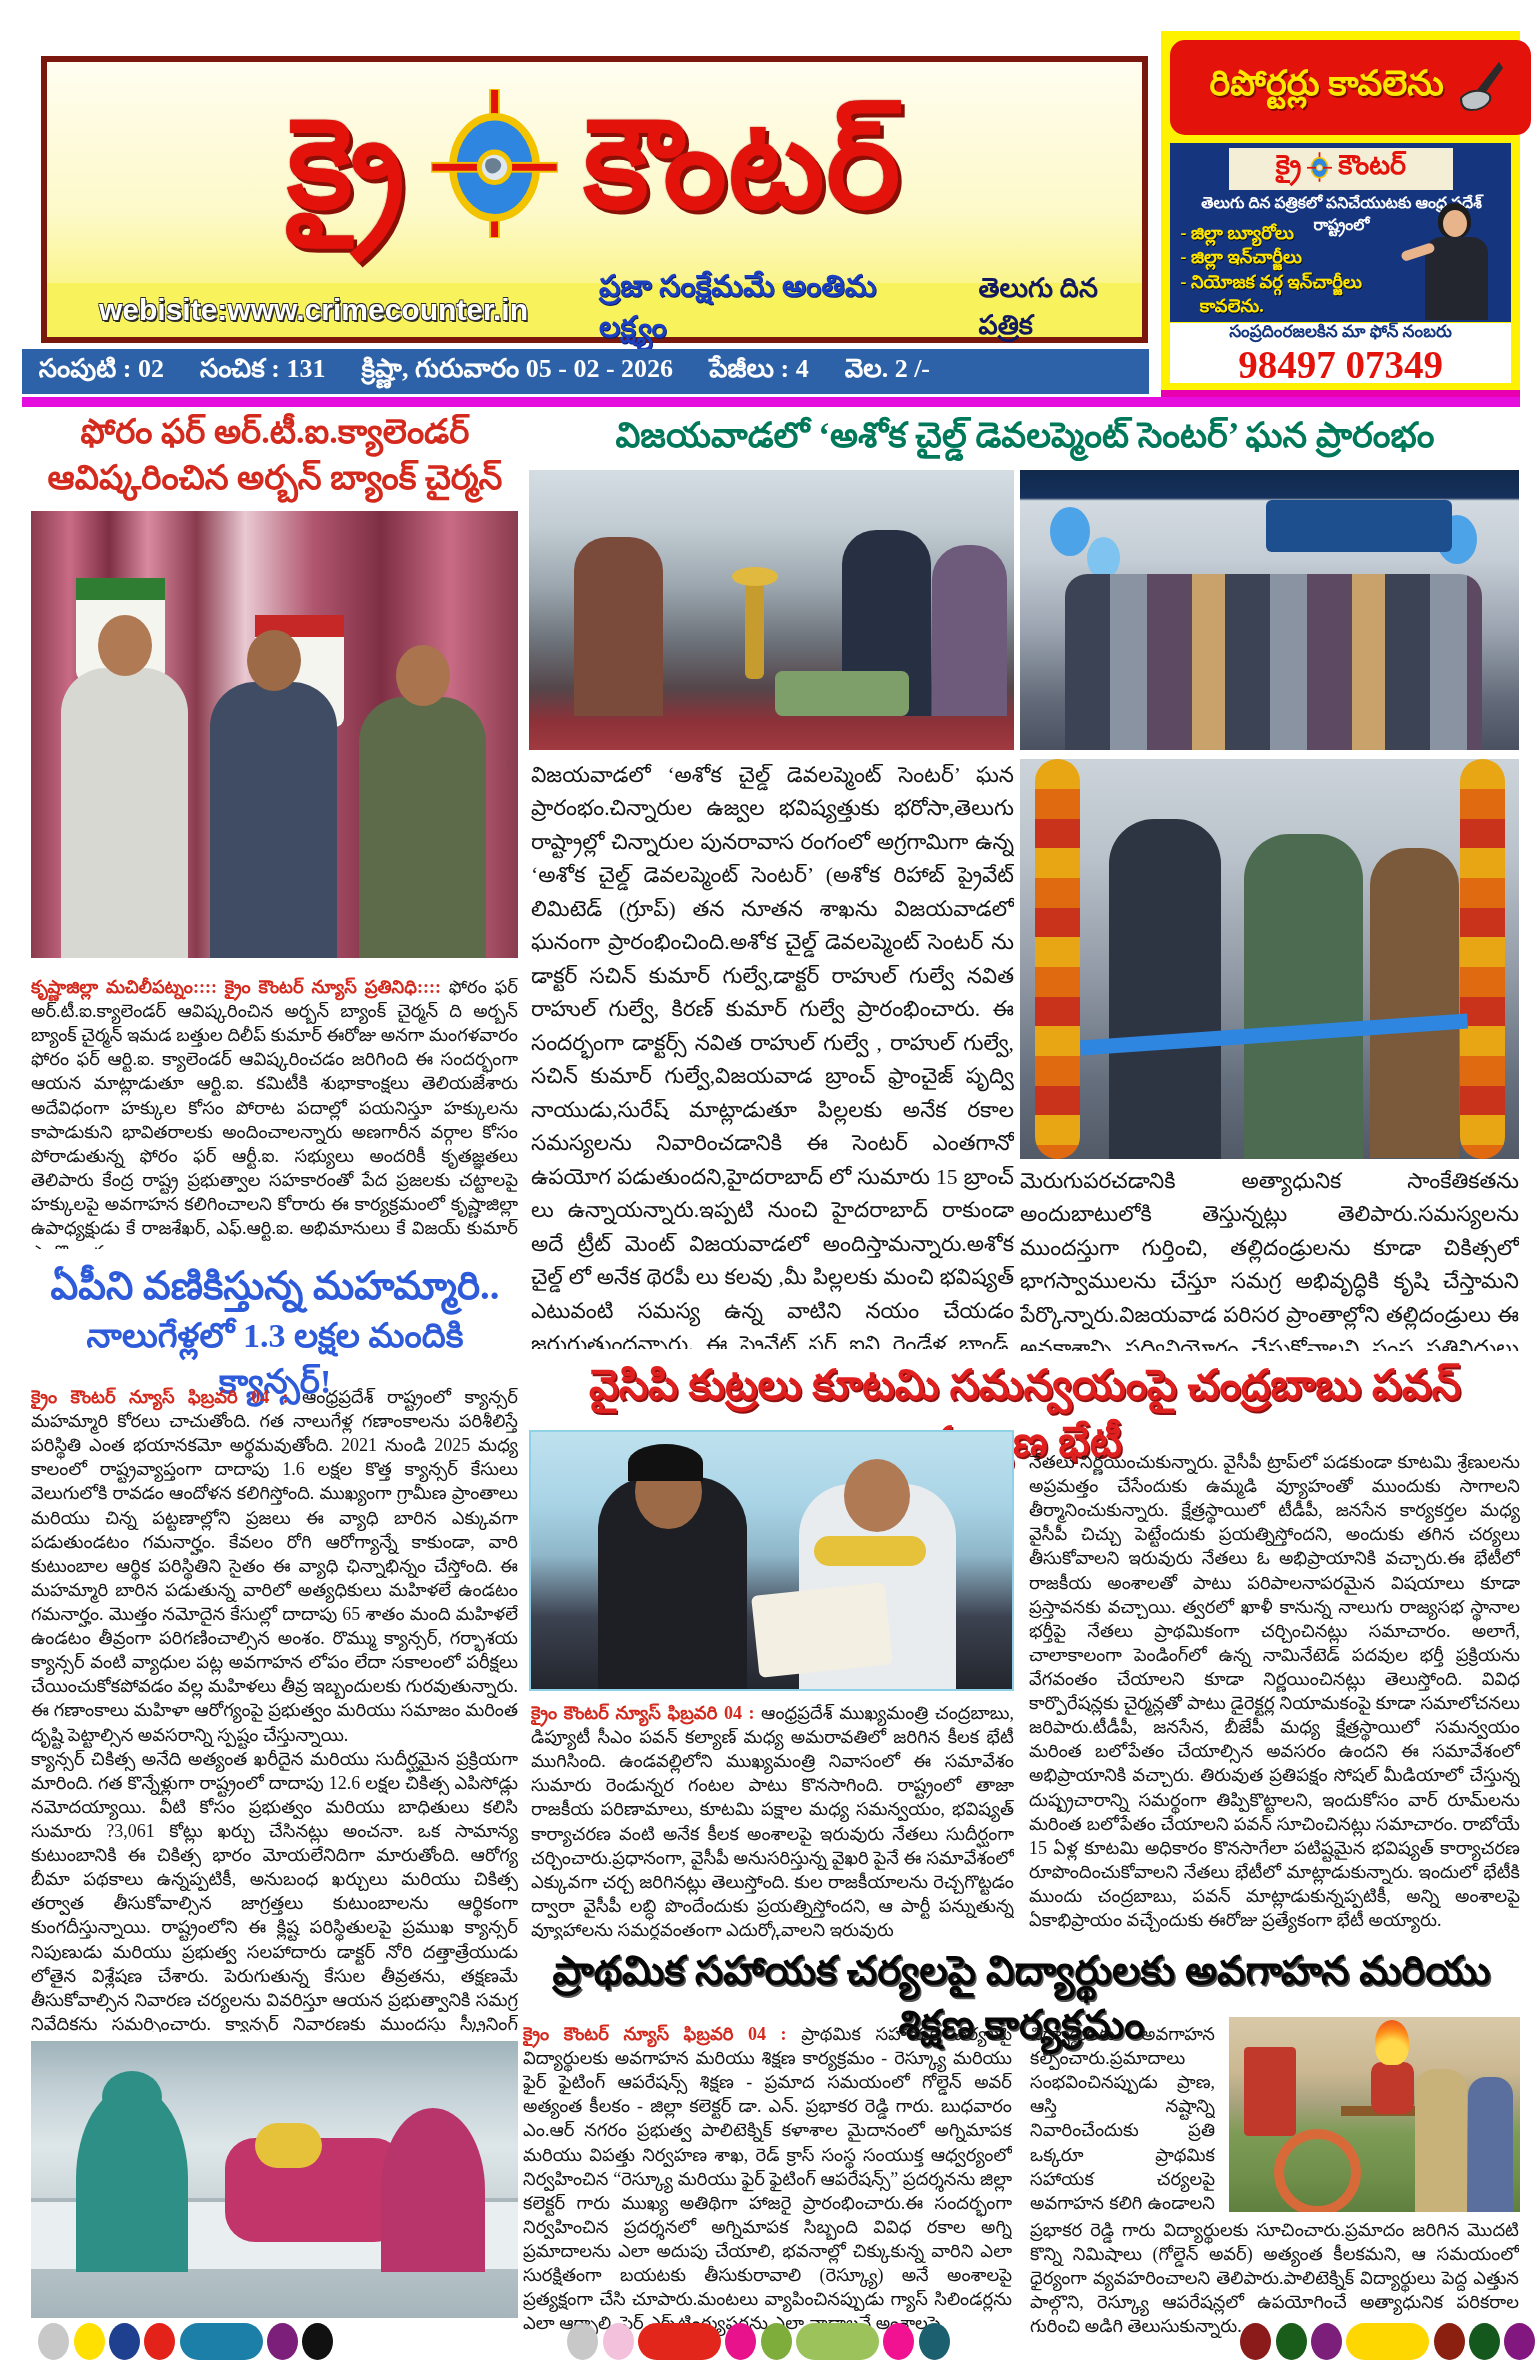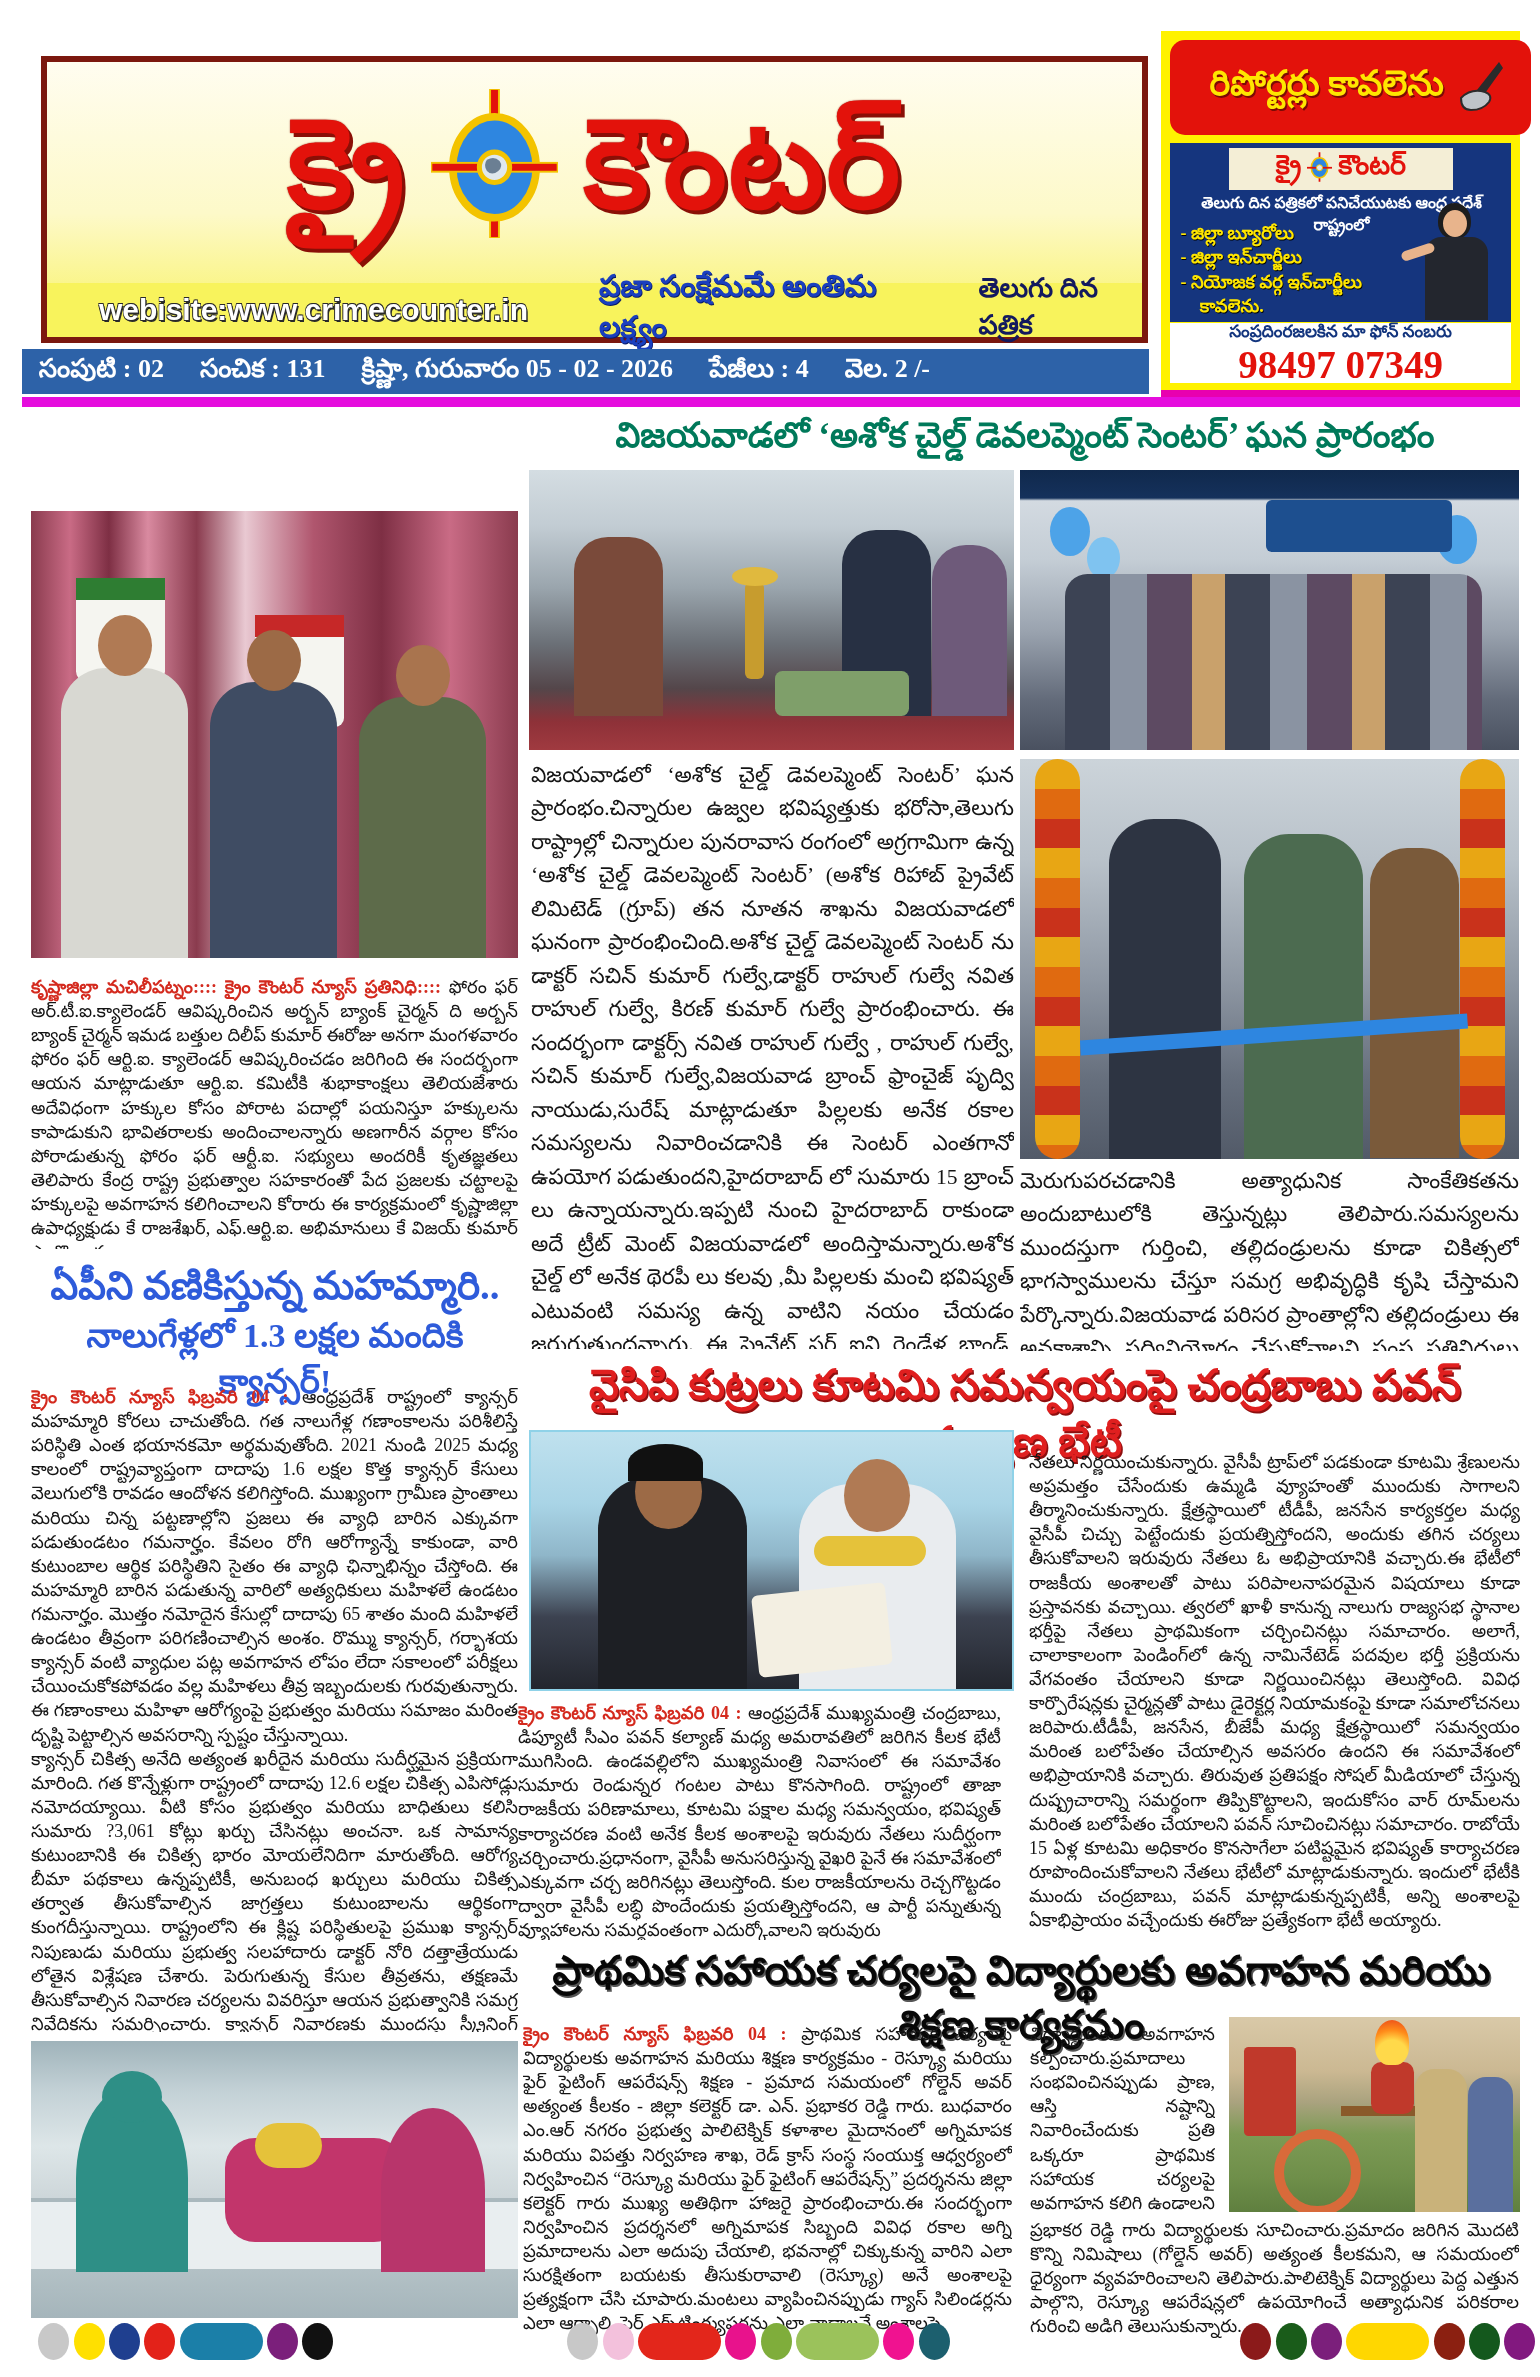--- a/index.html
+++ b/index.html
@@ -140,20 +140,24 @@
 
   <div class="abs datebar">
     <span>సంపుటి : 02</span>
     <span>సంచిక : 131</span>
     <span>క్రిష్ణా, గురువారం 05 - 02 - 2026</span>
     <span>పేజీలు : 4</span>
     <span>వెల. 2 /-</span>
   </div>
   <div class="abs magenta-rule"></div>
 
+  <div class="abs hl hl-red" style="left:30px;top:409px;width:490px;font-size:34px;">
+    <div>ఫోరం ఫర్ అర్.టీ.ఐ.క్యాలెండర్</div>
+    <div>ఆవిష్కరించిన అర్బన్ బ్యాంక్ చైర్మన్</div>
+  </div>
 
   <div class="photo" style="left:31px;top:511px;width:487px;height:447px;
        background:linear-gradient(90deg,#8a3b4e 0%,#c96b85 8%,#7e2f44 16%,#d98aa0 24%,#8a3b4e 34%,#e9c9d2 44%,#b0566e 58%,#7e2f44 72%,#c96b85 86%,#8a3b4e 100%);">
     <div class="ph-child" style="left:45px;top:67px;width:89px;height:104px;border-radius:10.4px;background:#f5f5f0;"></div>
     <div class="ph-child" style="left:45px;top:67px;width:89px;height:22.4px;background:#2e7d32;"></div>
     <div class="ph-child" style="left:224px;top:104px;width:89px;height:112px;border-radius:9px;background:#f5f5f0;"></div>
     <div class="ph-child" style="left:224px;top:104px;width:89px;height:22.4px;background:#c62828;"></div>
     <div class="ph-child" style="left:30px;top:157px;width:127px;height:291px;border-radius:45px 45px 0 0;background:#d8d8d2;"></div>
     <div class="ph-child" style="left:179px;top:171px;width:127px;height:276px;border-radius:45px 45px 0 0;background:#3f4c63;"></div>
     <div class="ph-child" style="left:328px;top:186px;width:127px;height:261px;border-radius:45px 45px 0 0;background:#5d6b4a;"></div>
@@ -232,21 +236,21 @@
        background:linear-gradient(180deg,#bfe1ee 0%,#a9d4e6 28%,#8fb6c9 48%,#3c4250 72%,#23262e 100%);">
     <div class="ph-child" style="left:67px;top:45px;width:149px;height:216px;border-radius:52px 52px 0 0;background:#1d1f24;"></div>
     <div class="ph-child" style="left:104px;top:22.4px;width:67px;height:75px;border-radius:50%;background:#9c6a46;"></div>
     <div class="ph-child" style="left:97px;top:12px;width:75px;height:37px;border-radius:50% 50% 0 0;background:#111;"></div>
     <div class="ph-child" style="left:268px;top:52px;width:157px;height:209px;border-radius:52px 52px 0 0;background:#e9ecef;"></div>
     <div class="ph-child" style="left:313px;top:27px;width:66px;height:73px;border-radius:50%;background:#b07a54;"></div>
     <div class="ph-child" style="left:224px;top:157px;width:134px;height:82px;border-radius:6px;background:#f3efe2;transform:rotate(-6deg);"></div>
     <div class="ph-child" style="left:283px;top:104px;width:112px;height:30px;border-radius:15px;background:#e5c23a;"></div>
   </div>
 
-  <div class="abs body-text" style="left:518px;top:1701px;width:483px;height:239px;">
+  <div class="abs body-text" style="left:531px;top:1701px;width:483px;height:239px;">
     <span class="lead-red">క్రైం కౌంటర్ న్యూస్ ఫిబ్రవరి 04 : </span><span>ఆంధ్రప్రదేశ్ ముఖ్యమంత్రి చంద్రబాబు, డిప్యూటీ సీఎం పవన్ కల్యాణ్ మధ్య అమరావతిలో జరిగిన కీలక భేటీ ముగిసింది. ఉండవల్లిలోని ముఖ్యమంత్రి నివాసంలో ఈ సమావేశం సుమారు రెండున్నర గంటల పాటు కొనసాగింది. రాష్ట్రంలో తాజా రాజకీయ పరిణామాలు, కూటమి పక్షాల మధ్య సమన్వయం, భవిష్యత్ కార్యాచరణ వంటి అనేక కీలక అంశాలపై ఇరువురు నేతలు సుదీర్ఘంగా చర్చించారు.ప్రధానంగా, వైసీపీ అనుసరిస్తున్న వైఖరి పైనే ఈ సమావేశంలో ఎక్కువగా చర్చ జరిగినట్లు తెలుస్తోంది. కుల రాజకీయాలను రెచ్చగొట్టడం ద్వారా వైసీపీ లబ్ధి పొందేందుకు ప్రయత్నిస్తోందని, ఆ పార్టీ పన్నుతున్న వ్యూహాలను సమర్థవంతంగా ఎదుర్కోవాలని ఇరువురు</span>
   </div>
 
   <div class="abs body-text" style="left:1029px;top:1450px;width:491px;height:488px;">నేతలు నిర్ణయించుకున్నారు. వైసీపీ ట్రాప్‌లో పడకుండా కూటమి శ్రేణులను అప్రమత్తం చేసేందుకు ఉమ్మడి వ్యూహంతో ముందుకు సాగాలని తీర్మానించుకున్నారు. క్షేత్రస్థాయిలో టీడీపీ, జనసేన కార్యకర్తల మధ్య వైసీపీ చిచ్చు పెట్టేందుకు ప్రయత్నిస్తోందని, అందుకు తగిన చర్యలు తీసుకోవాలని ఇరువురు నేతలు ఓ అభిప్రాయానికి వచ్చారు.ఈ భేటీలో రాజకీయ అంశాలతో పాటు పరిపాలనాపరమైన విషయాలు కూడా ప్రస్తావనకు వచ్చాయి. త్వరలో ఖాళీ కానున్న నాలుగు రాజ్యసభ స్థానాల భర్తీపై నేతలు ప్రాథమికంగా చర్చించినట్లు సమాచారం. అలాగే, చాలాకాలంగా పెండింగ్‌లో ఉన్న నామినేటెడ్ పదవుల భర్తీ ప్రక్రియను వేగవంతం చేయాలని కూడా నిర్ణయించినట్లు తెలుస్తోంది. వివిధ కార్పొరేషన్లకు చైర్మన్లతో పాటు డైరెక్టర్ల నియామకంపై కూడా సమాలోచనలు జరిపారు.టీడీపీ, జనసేన, బీజేపీ మధ్య క్షేత్రస్థాయిలో సమన్వయం మరింత బలోపేతం చేయాల్సిన అవసరం ఉందని ఈ సమావేశంలో అభిప్రాయానికి వచ్చారు. తిరువుత ప్రతిపక్షం సోషల్ మీడియాలో చేస్తున్న దుష్ప్రచారాన్ని సమర్థంగా తిప్పికొట్టాలని, ఇందుకోసం వార్ రూమ్‌లను మరింత బలోపేతం చేయాలని పవన్ సూచించినట్లు సమాచారం. రాబోయే 15 ఏళ్ల కూటమి అధికారం కొనసాగేలా పటిష్టమైన భవిష్యత్ కార్యాచరణ రూపొందించుకోవాలని నేతలు భేటీలో మాట్లాడుకున్నారు. ఇందులో భేటీకి ముందు చంద్రబాబు, పవన్ మాట్లాడుకున్నప్పటికీ, అన్ని అంశాలపై ఏకాభిప్రాయం వచ్చేందుకు ఈరోజు ప్రత్యేకంగా భేటీ అయ్యారు.</div>
 
   <div class="abs hl hl-black" style="left:522px;top:1944px;width:999px;font-size:40px;">ప్రాథమిక సహాయక చర్యలపై విద్యార్థులకు అవగాహన మరియు శిక్షణ కార్యక్రమం</div>
 
   <div class="abs body-text" style="left:523px;top:2022px;width:489px;height:319px;">
     <span class="lead-red">క్రైం కౌంటర్ న్యూస్ ఫిబ్రవరి 04 : </span><span>ప్రాథమిక సహాయక చర్యలపై విద్యార్థులకు అవగాహన మరియు శిక్షణ కార్యక్రమం - రెస్క్యూ మరియు ఫైర్ ఫైటింగ్ ఆపరేషన్స్ శిక్షణ - ప్రమాద సమయంలో గోల్డెన్ అవర్ అత్యంత కీలకం - జిల్లా కలెక్టర్ డా. ఎన్. ప్రభాకర రెడ్డి గారు. బుధవారం ఎం.ఆర్ నగరం ప్రభుత్వ పాలిటెక్నిక్ కళాశాల మైదానంలో అగ్నిమాపక మరియు విపత్తు నిర్వహణ శాఖ, రెడ్ క్రాస్ సంస్థ సంయుక్త ఆధ్వర్యంలో నిర్వహించిన “రెస్క్యూ మరియు ఫైర్ ఫైటింగ్ ఆపరేషన్స్” ప్రదర్శనను జిల్లా కలెక్టర్ గారు ముఖ్య అతిథిగా హాజరై ప్రారంభించారు.ఈ సందర్భంగా నిర్వహించిన ప్రదర్శనలో అగ్నిమాపక సిబ్బంది వివిధ రకాల అగ్ని ప్రమాదాలను ఎలా అదుపు చేయాలి, భవనాల్లో చిక్కుకున్న వారిని ఎలా సురక్షితంగా బయటకు తీసుకురావాలి (రెస్క్యూ) అనే అంశాలపై ప్రత్యక్షంగా చేసి చూపారు.మంటలు వ్యాపించినప్పుడు గ్యాస్ సిలిండర్లను ఎలా ఆర్పాలి, ఫైర్ ఎక్స్‌టింగ్యుషర్లను ఎలా వాడాలనే అంశాలపై</span>
   </div>

